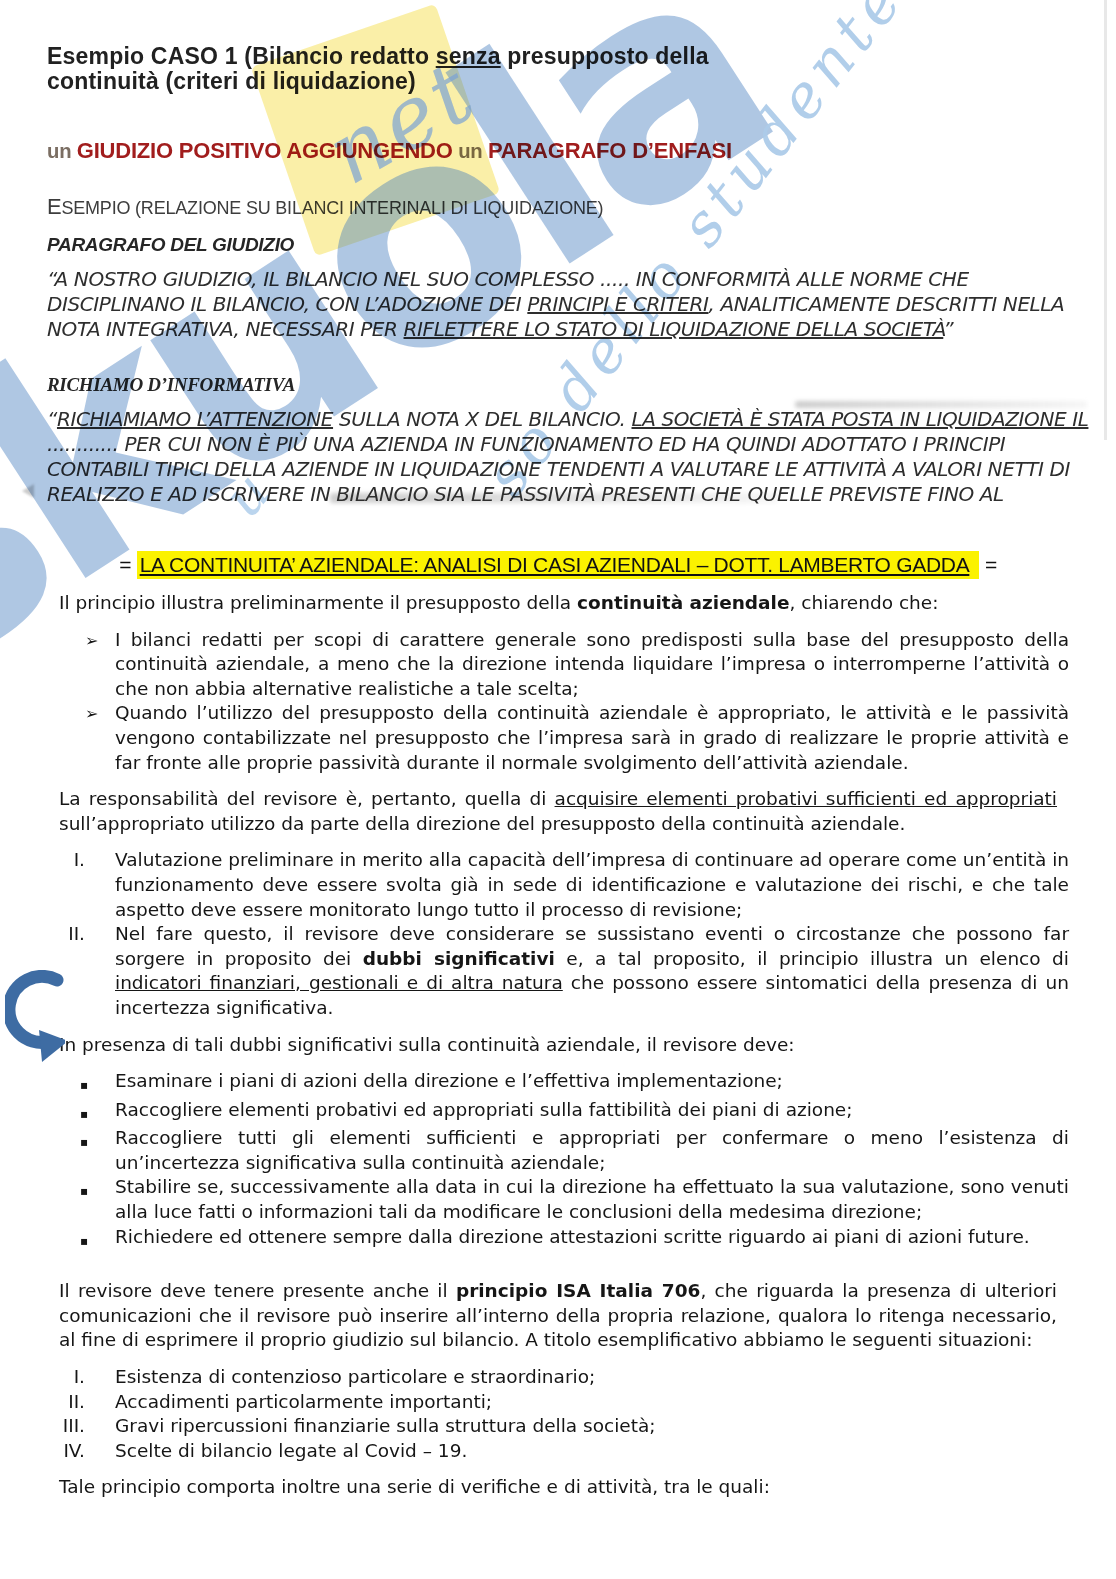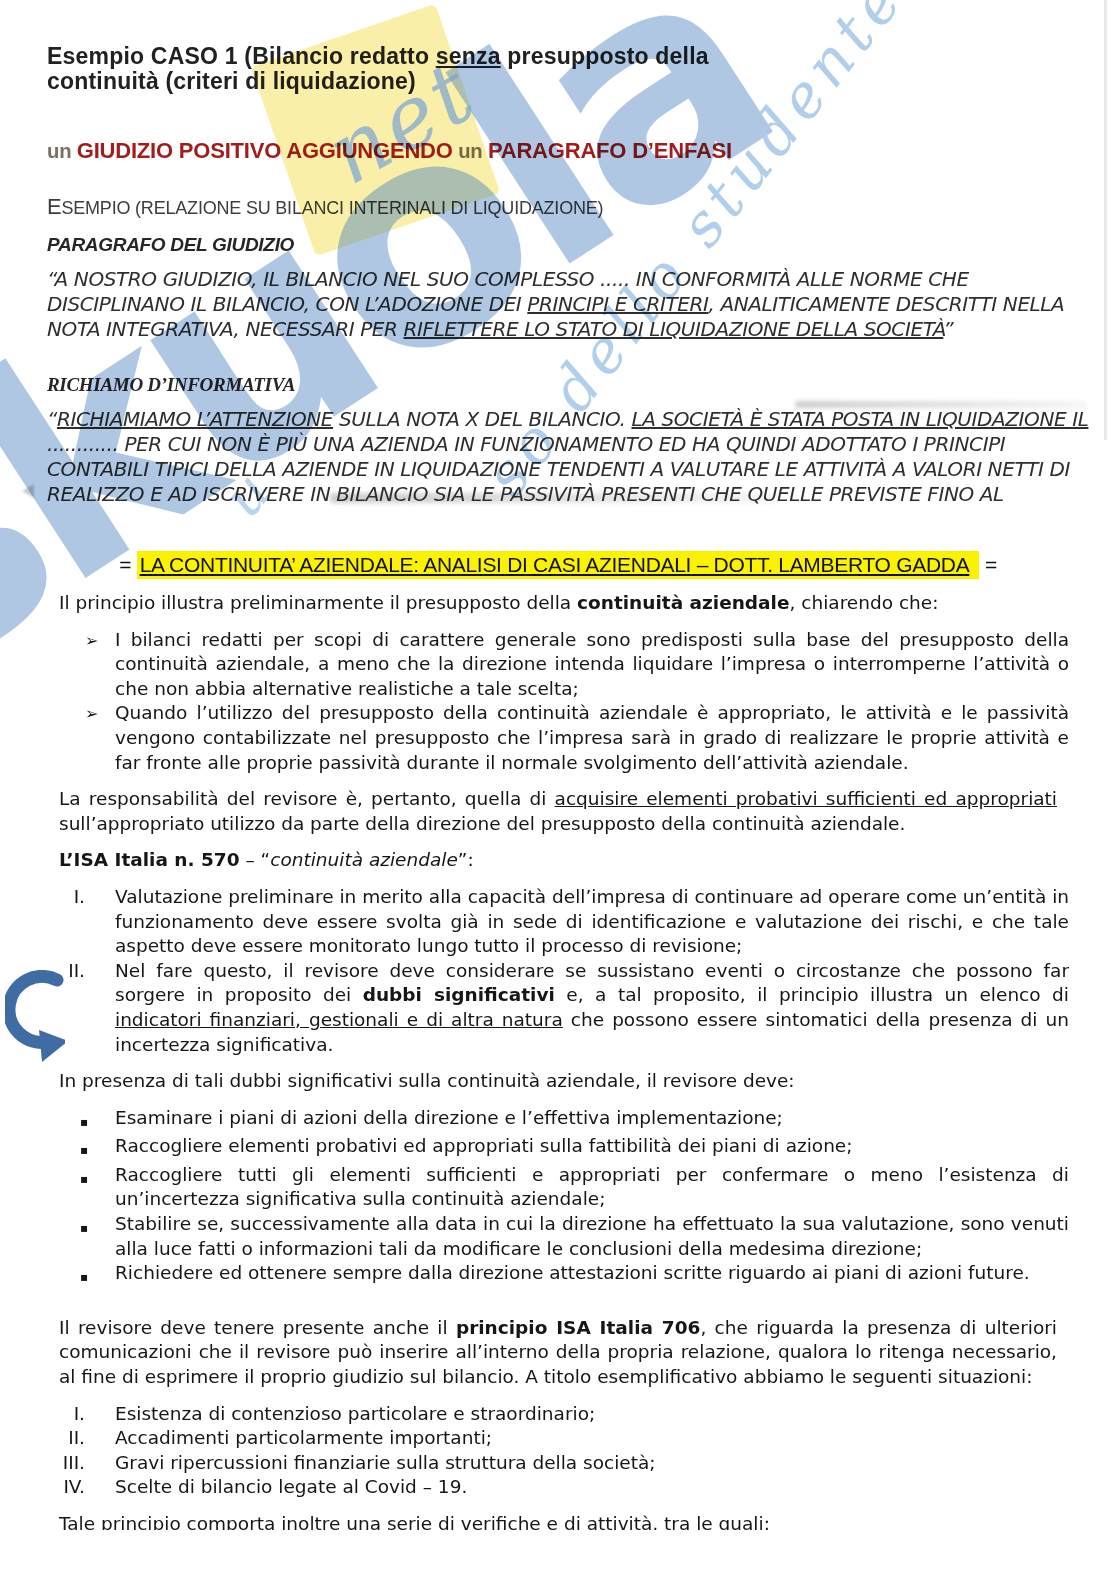--- a/index.html
+++ b/index.html
@@ -148,21 +148,20 @@
             <div class="it-txt"><span>I bilanci redatti per scopi di carattere generale sono predisposti sulla base del presupposto della continuità aziendale, a meno che la direzione intenda liquidare l’impresa o interromperne l’attività o che non abbia alternative realistiche a tale scelta;</span></div>
           </li>
           <li>
             <span class="mk">➢</span>
             <div class="it-txt"><span>Quando l’utilizzo del presupposto della continuità aziendale è appropriato, le attività e le passività vengono contabilizzate nel presupposto che l’impresa sarà in grado di realizzare le proprie attività e far fronte alle proprie passività durante il normale svolgimento dell’attività aziendale.</span></div>
           </li>
         </ul>
 
       <p class="para"><span>La responsabilità del revisore è, pertanto, quella di </span><span class="rs-u">acquisire elementi probativi sufficienti ed appropriati</span><span> sull’appropriato utilizzo da parte della direzione del presupposto della continuità aziendale.</span></p>
 
-      <p class="para"><span class="rs-b">L’ISA Italia n. 570</span><span> – “</span><span class="rs-i">continuità aziendale</span><span>”:</span></p>
 
       <ul class="blist roman">
           <li>
             <span class="mk">I.</span>
             <div class="it-txt"><span>Valutazione preliminare in merito alla capacità dell’impresa di continuare ad operare come un’entità in funzionamento deve essere svolta già in sede di identificazione e valutazione dei rischi, e che tale aspetto deve essere monitorato lungo tutto il processo di revisione;</span></div>
           </li>
           <li>
             <span class="mk">II.</span>
             <div class="it-txt"><span>Nel fare questo, il revisore deve considerare se sussistano eventi o circostanze che possono far sorgere in proposito dei </span><span class="rs-b">dubbi significativi</span><span> e, a tal proposito, il principio illustra un elenco di </span><span class="rs-u">indicatori finanziari, gestionali e di altra natura</span><span> che possono essere sintomatici della presenza di un incertezza significativa.</span></div>
           </li>

